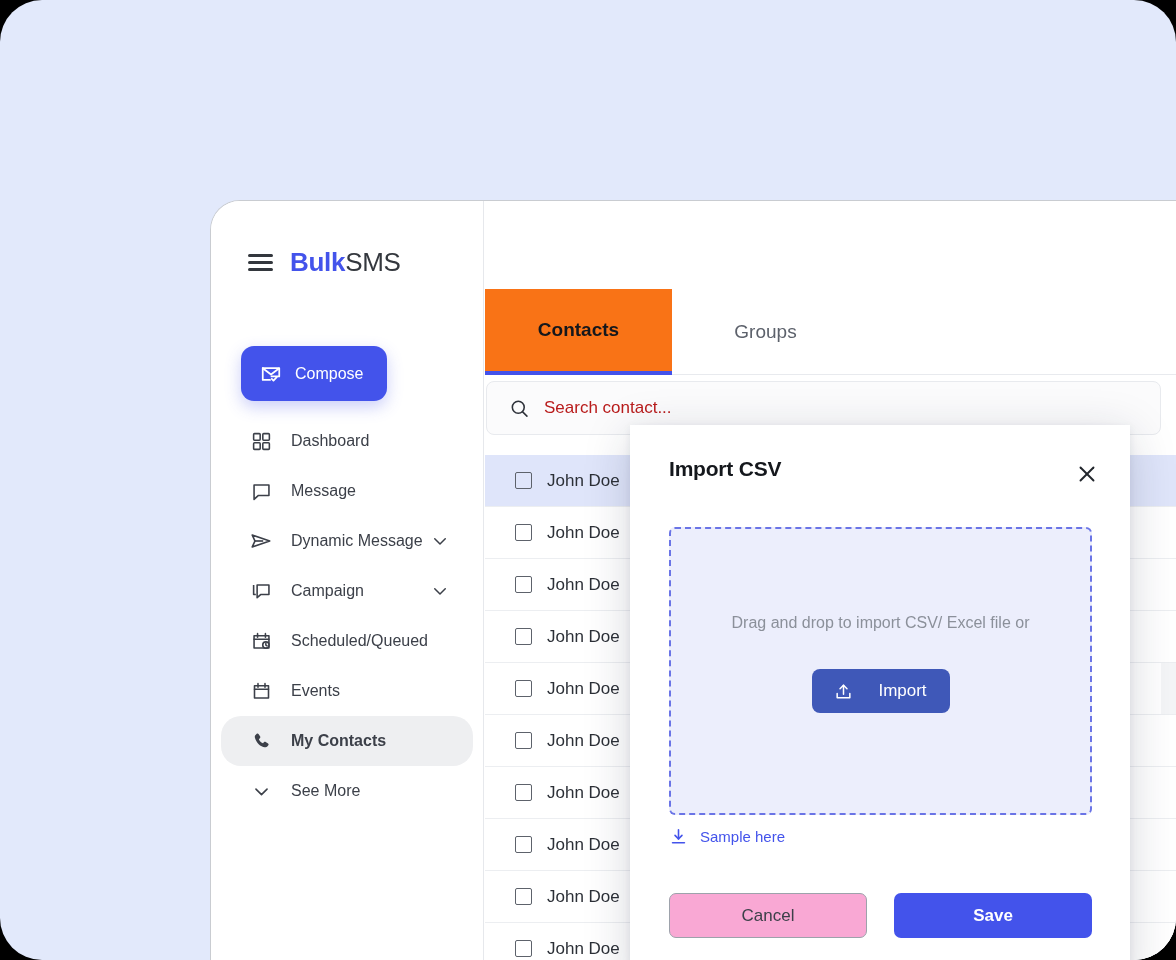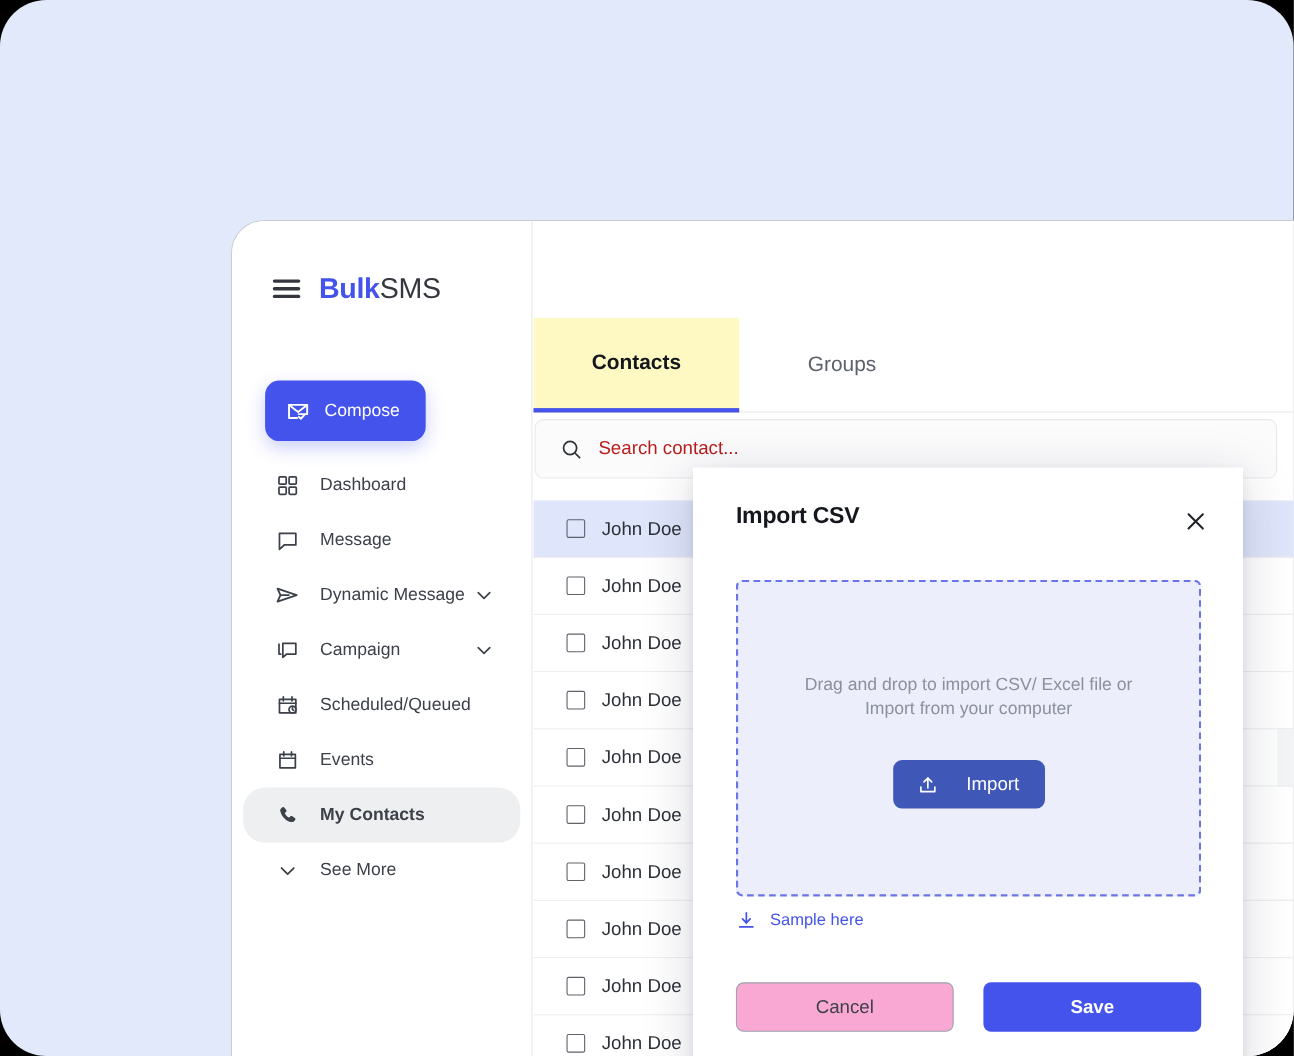--- a/index.html
+++ b/index.html
@@ -70,21 +70,21 @@
 
   
   #main { position: absolute; left: 274px; top: 0; right: 0; bottom: 0; background: #fff; }
 
   .tabs { position: absolute; left: 0; top: 88px; width: 100%; height: 86px; border-bottom: 1px solid #e8eaee; }
   .tab {
     position: absolute; top: 0; height: 86px;
     display: flex; align-items: center; justify-content: center;
     font-size: 19px; color: #5c616b;
   }
-  .tab.active { background: #fef9c3; color: #14171c; font-weight: 700; border-bottom: 4px solid #4353eb; }
+  .tab.active { background: #f97316; color: #14171c; font-weight: 700; border-bottom: 4px solid #4353eb; }
   #tab-contacts { left: 0; width: 187px; }
   #tab-groups { left: 187px; width: 187px; }
 
   .searchbar {
     position: absolute; left: 1px; top: 180px;
     width: 675px; height: 54px;
     background: #fbfbfc; border: 1px solid #e8eaee; border-radius: 8px;
     display: flex; align-items: center; gap: 14px; padding-left: 22px;
   }
   .searchbar .txt { color: #b91c1c; font-size: 17px; }
@@ -368,21 +368,20 @@
     <div class="modal-close">
       <svg width="24" height="24" viewBox="0 0 24 24" fill="none" stroke="#22262c" stroke-width="1.9" stroke-linecap="round">
         <path d="M5.5 5.5 18.5 18.5"></path>
           <path d="M18.5 5.5 5.5 18.5"></path>
       </svg>
     </div>
 
     <div class="dropzone">
       <div class="dz-text">
         <div>Drag and drop to import CSV/ Excel file or</div>
-        <div>Import from your computer</div>
       </div>
       <div class="import-btn">
         <span>
           <svg width="19" height="19" viewBox="0 0 24 24" fill="none" stroke="#fff" stroke-width="1.9" stroke-linecap="round" stroke-linejoin="round">
             <path d="M12 15.5V4.2"></path>
               <path d="M7.6 8.6 12 4.2l4.4 4.4"></path>
             <path d="M4 14.5v5.3h16v-5.3"></path>
           </svg>
         </span>
         <span>Import</span>

